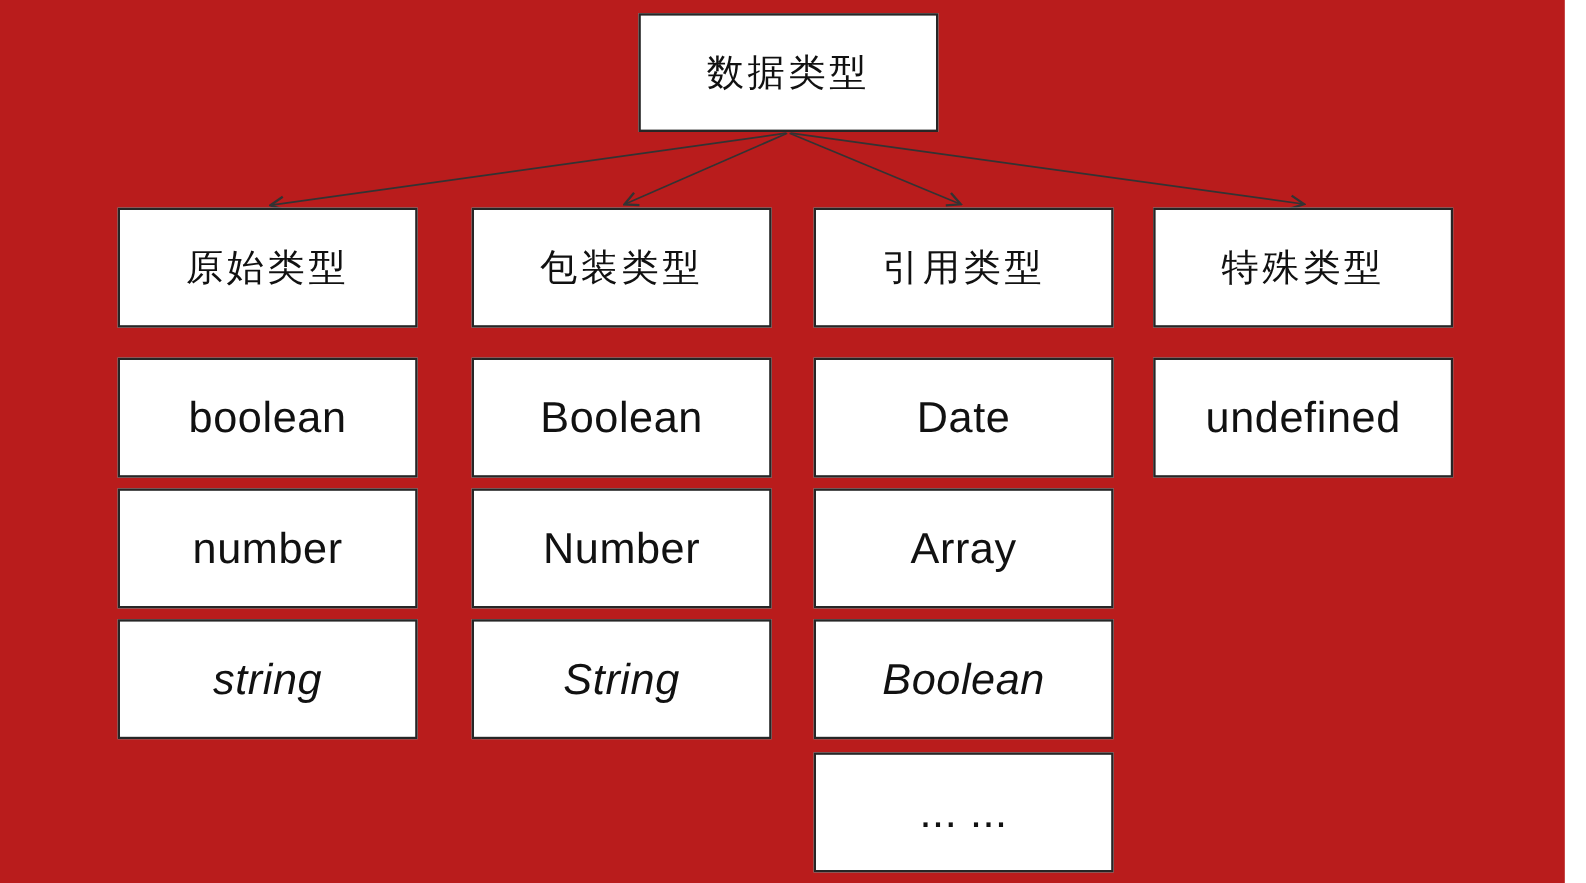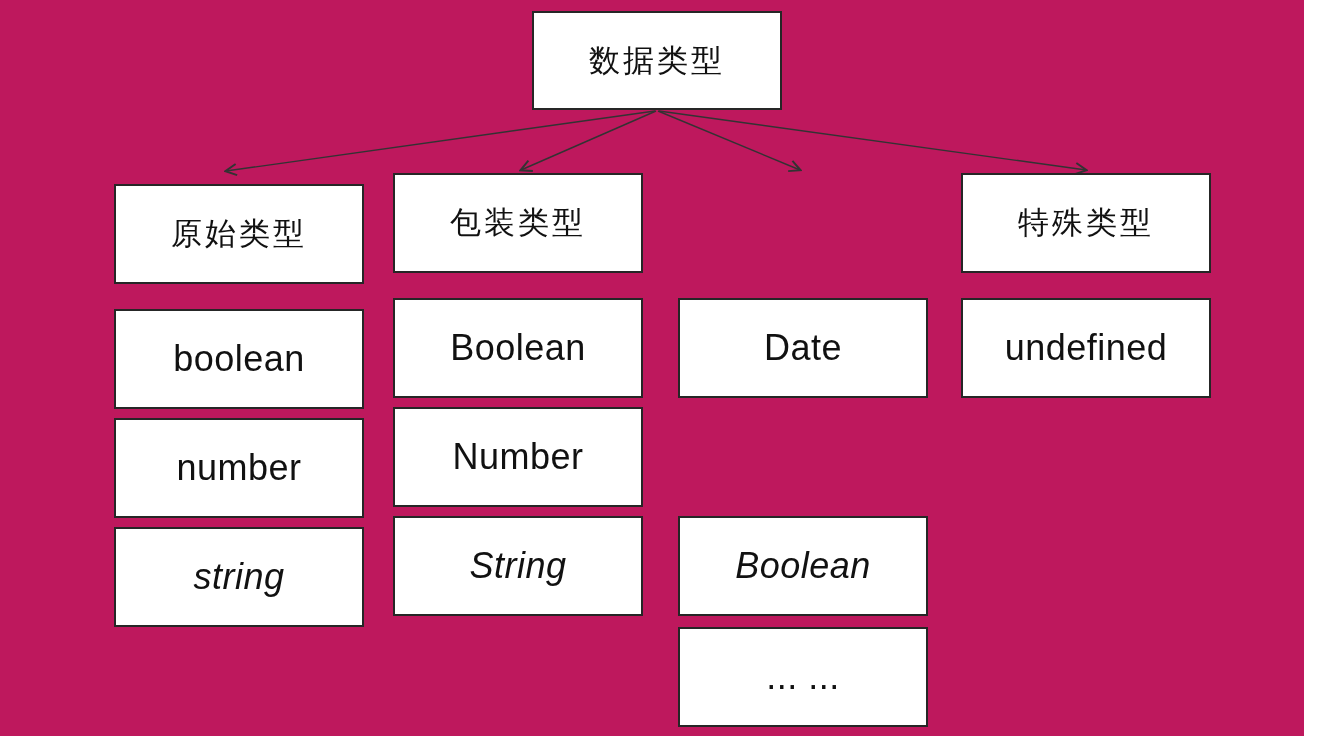--- a/index.html
+++ b/index.html
@@ -4,21 +4,21 @@
 <style>
   html, body {
     margin: 0;
     padding: 0;
     background: #ffffff;
   }
   .canvas {
     position: relative;
     width: 1304px;
     height: 736px;
-    background: #be185d;
+    background: #b91c1c;
     overflow: hidden;
     font-family: "Liberation Sans", "DejaVu Sans", sans-serif;
   }
   .arrow-layer {
     position: absolute;
     left: 0;
     top: 0;
     width: 1322px;
     height: 736px;
     pointer-events: none;
@@ -45,21 +45,21 @@
     font-family: "Liberation Serif", "DejaVu Serif", serif;
     font-size: 31px;
     letter-spacing: 3px;
   }
   .latin {
     font-family: "Liberation Sans", "DejaVu Sans", sans-serif;
     font-size: 36px;
     letter-spacing: 0.5px;
   }
   .cat { top: 173px; }
-  .col-0 { left: 114px; margin-top: 11px; }
+  .col-0 { left: 98px; }
   .col-1 { left: 393px; justify-content: center; }
   .col-2 { left: 678px; }
   .col-3 { left: 961px; }
   .row-0 { top: 298px; }
   .row-1 { top: 407px; }
   .row-2 { top: 516px; font-style: italic; }
   .row-3 { top: 627px; }
 </style>
 </head>
 <body>
@@ -83,20 +83,23 @@
   <div class="box root">
     <span class="cjk">数据类型</span>
   </div>
 
   <div class="box cat col-0">
     <span class="cjk">原始类型</span>
   </div>
   <div class="box cat col-1">
     <span class="cjk">包装类型</span>
   </div>
+  <div class="box cat col-2">
+    <span class="cjk">引用类型</span>
+  </div>
   <div class="box cat col-3">
     <span class="cjk">特殊类型</span>
   </div>
 
   <div class="box col-0 row-0">
     <span class="latin">boolean</span>
   </div>
   <div class="box col-0 row-1">
     <span class="latin">number</span>
   </div>
@@ -110,20 +113,23 @@
   <div class="box col-1 row-1">
     <span class="latin">Number</span>
   </div>
   <div class="box col-1 row-2">
     <span class="latin">String</span>
   </div>
 
   <div class="box col-2 row-0">
     <span class="latin">Date</span>
   </div>
+  <div class="box col-2 row-1">
+    <span class="latin">Array</span>
+  </div>
   <div class="box col-2 row-2">
     <span class="latin">Boolean</span>
   </div>
   <div class="box col-2 row-3">
     <span class="latin">... ...</span>
   </div>
 
   <div class="box col-3 row-0">
     <span class="latin">undefined</span>
   </div>

